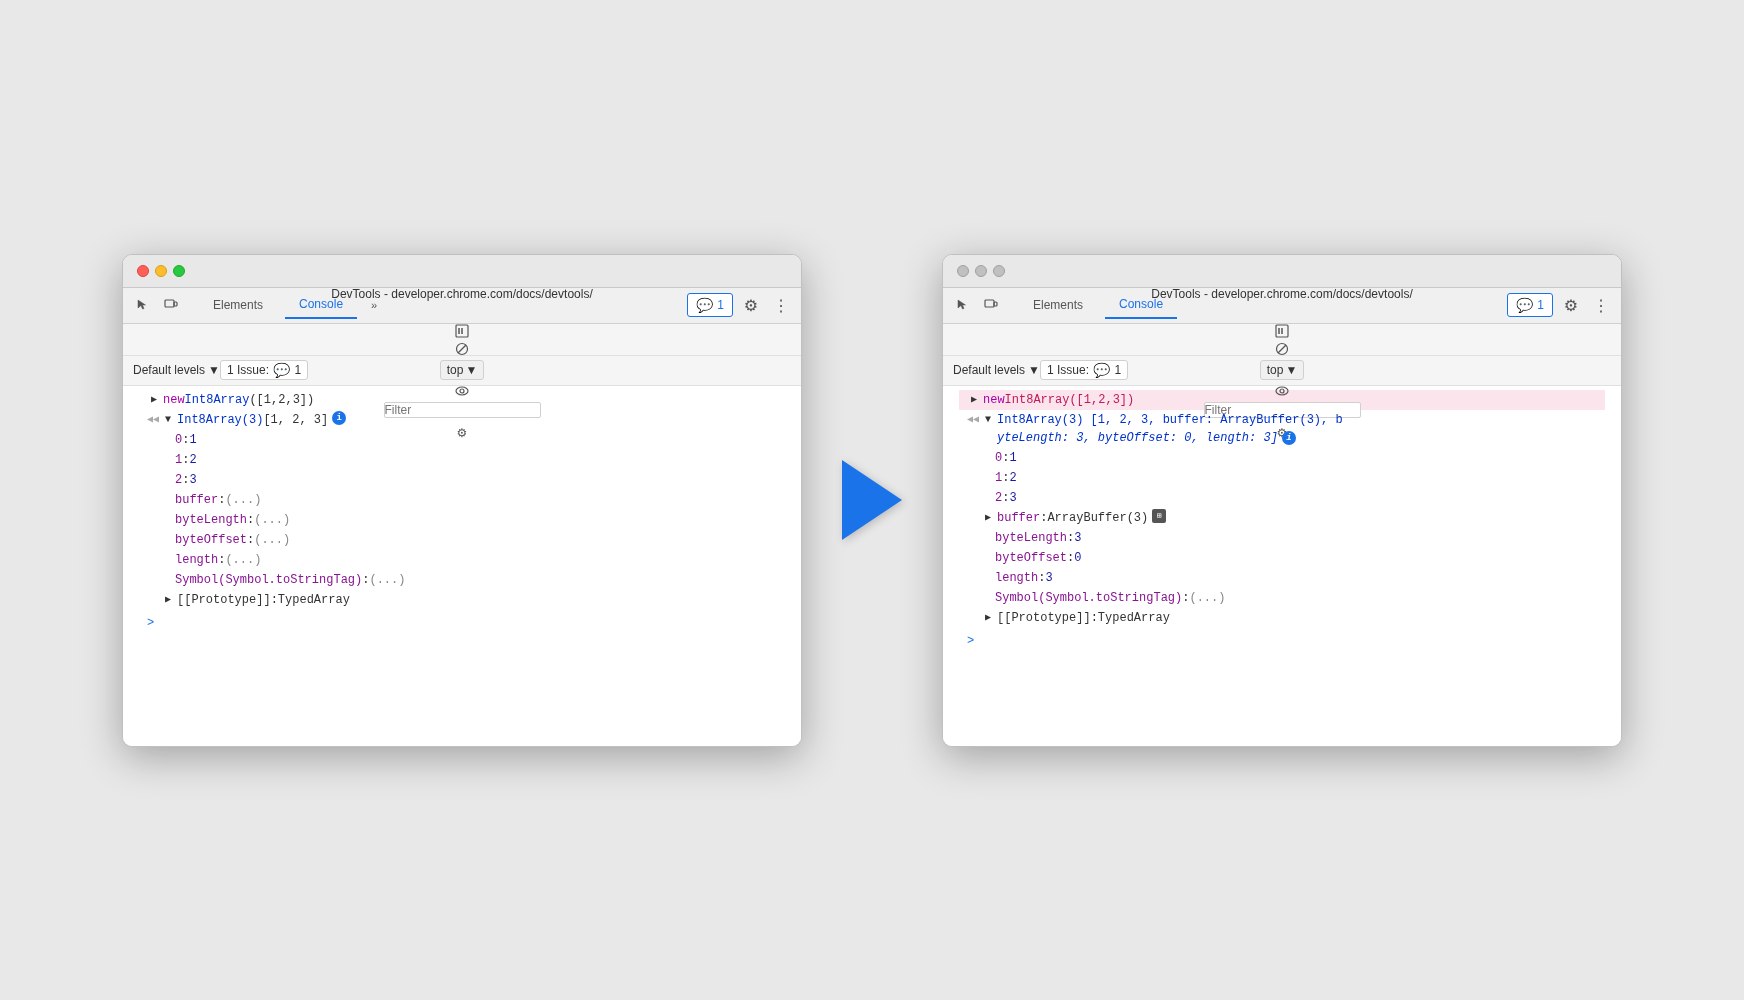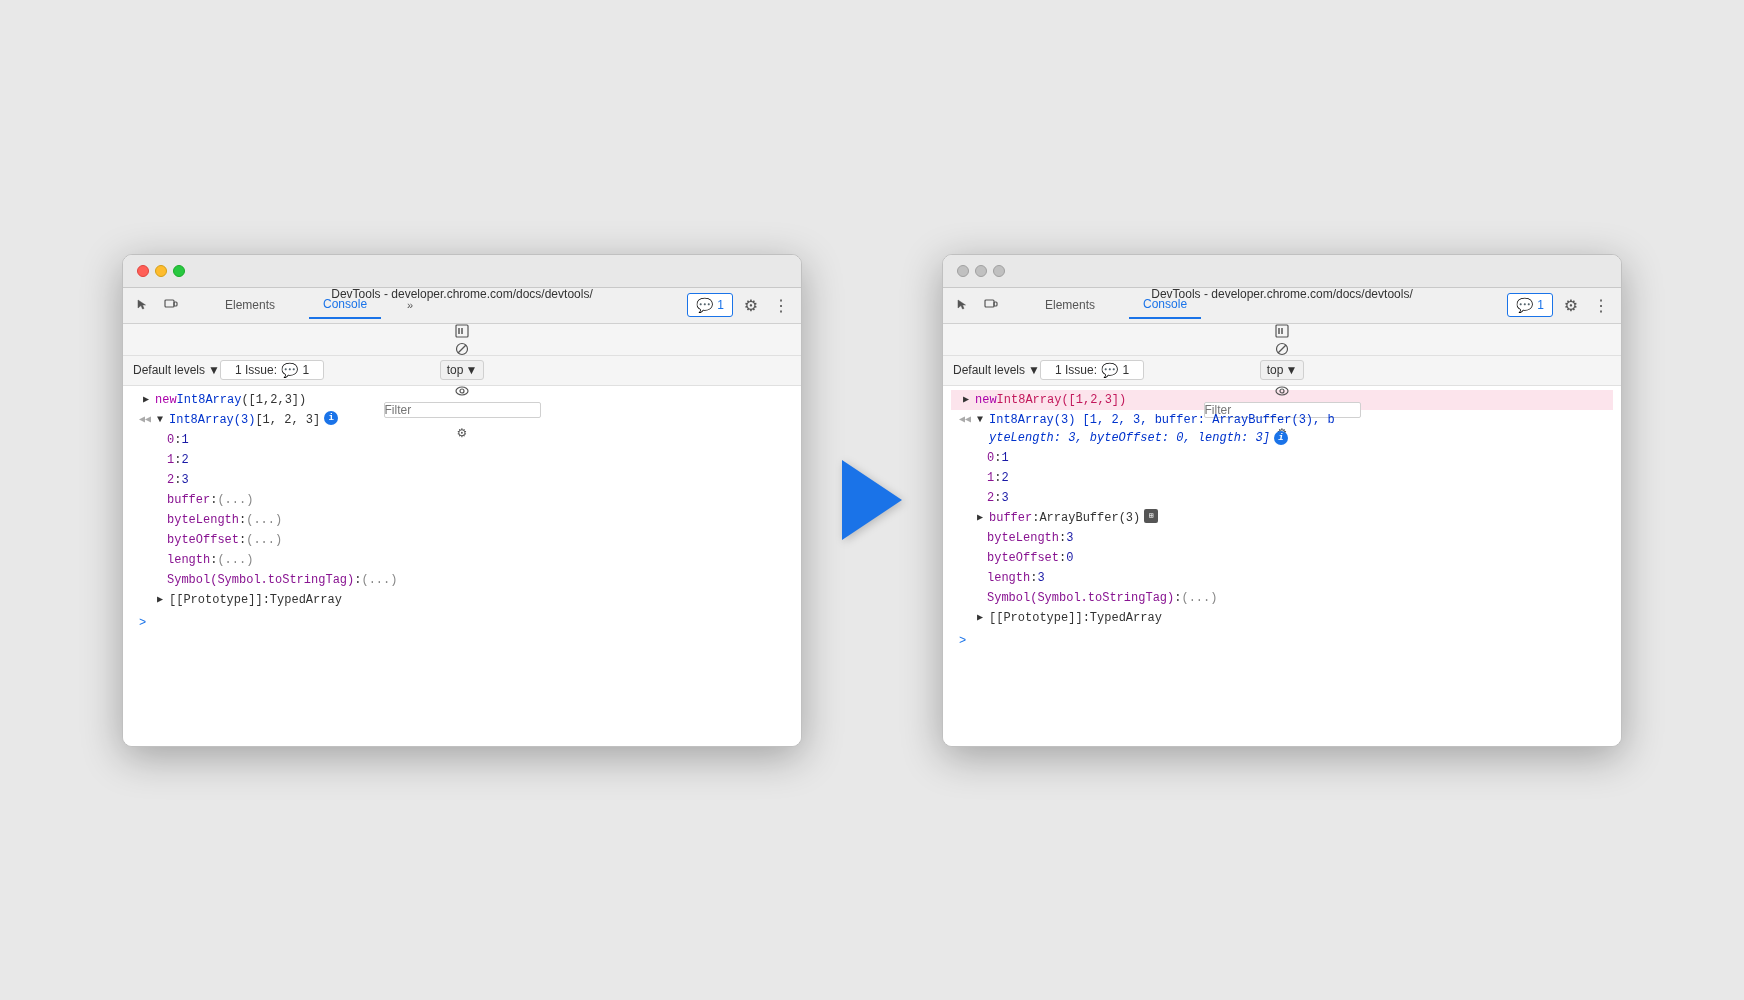--- a/index.html
+++ b/index.html
@@ -60,21 +60,21 @@
       margin-top: 47px;
     }
     
     .tab-bar {
       background: #f0f0f0;
       border-bottom: 1px solid #d0d0d0;
       display: flex;
       align-items: center;
       padding: 0 8px;
       height: 36px;
-      gap: 20px;
+      gap: 8px;
     }
     .tab-bar-icons {
       display: flex;
       align-items: center;
       gap: 4px;
       margin-right: 8px;
     }
     .tab-icon {
       width: 24px;
       height: 24px;
@@ -205,28 +205,28 @@
       cursor: pointer;
     }
     .issue-badge {
       display: flex;
       align-items: center;
       gap: 4px;
       font-size: 12px;
       color: #333;
       border: 1px solid #d0d0d0;
       border-radius: 3px;
-      padding: 1px 14px;
+      padding: 1px 6px;
       background: white;
     }
     
     .console-content {
       background: white;
       min-height: 360px;
-      padding: 4px 8px;
+      padding: 4px 16px;
       font-family: 'Menlo', 'Monaco', 'Courier New', monospace;
       font-size: 12px;
       overflow: auto;
     }
     .console-line {
       display: flex;
       align-items: flex-start;
       padding: 1px 8px;
       min-height: 18px;
       line-height: 18px;

